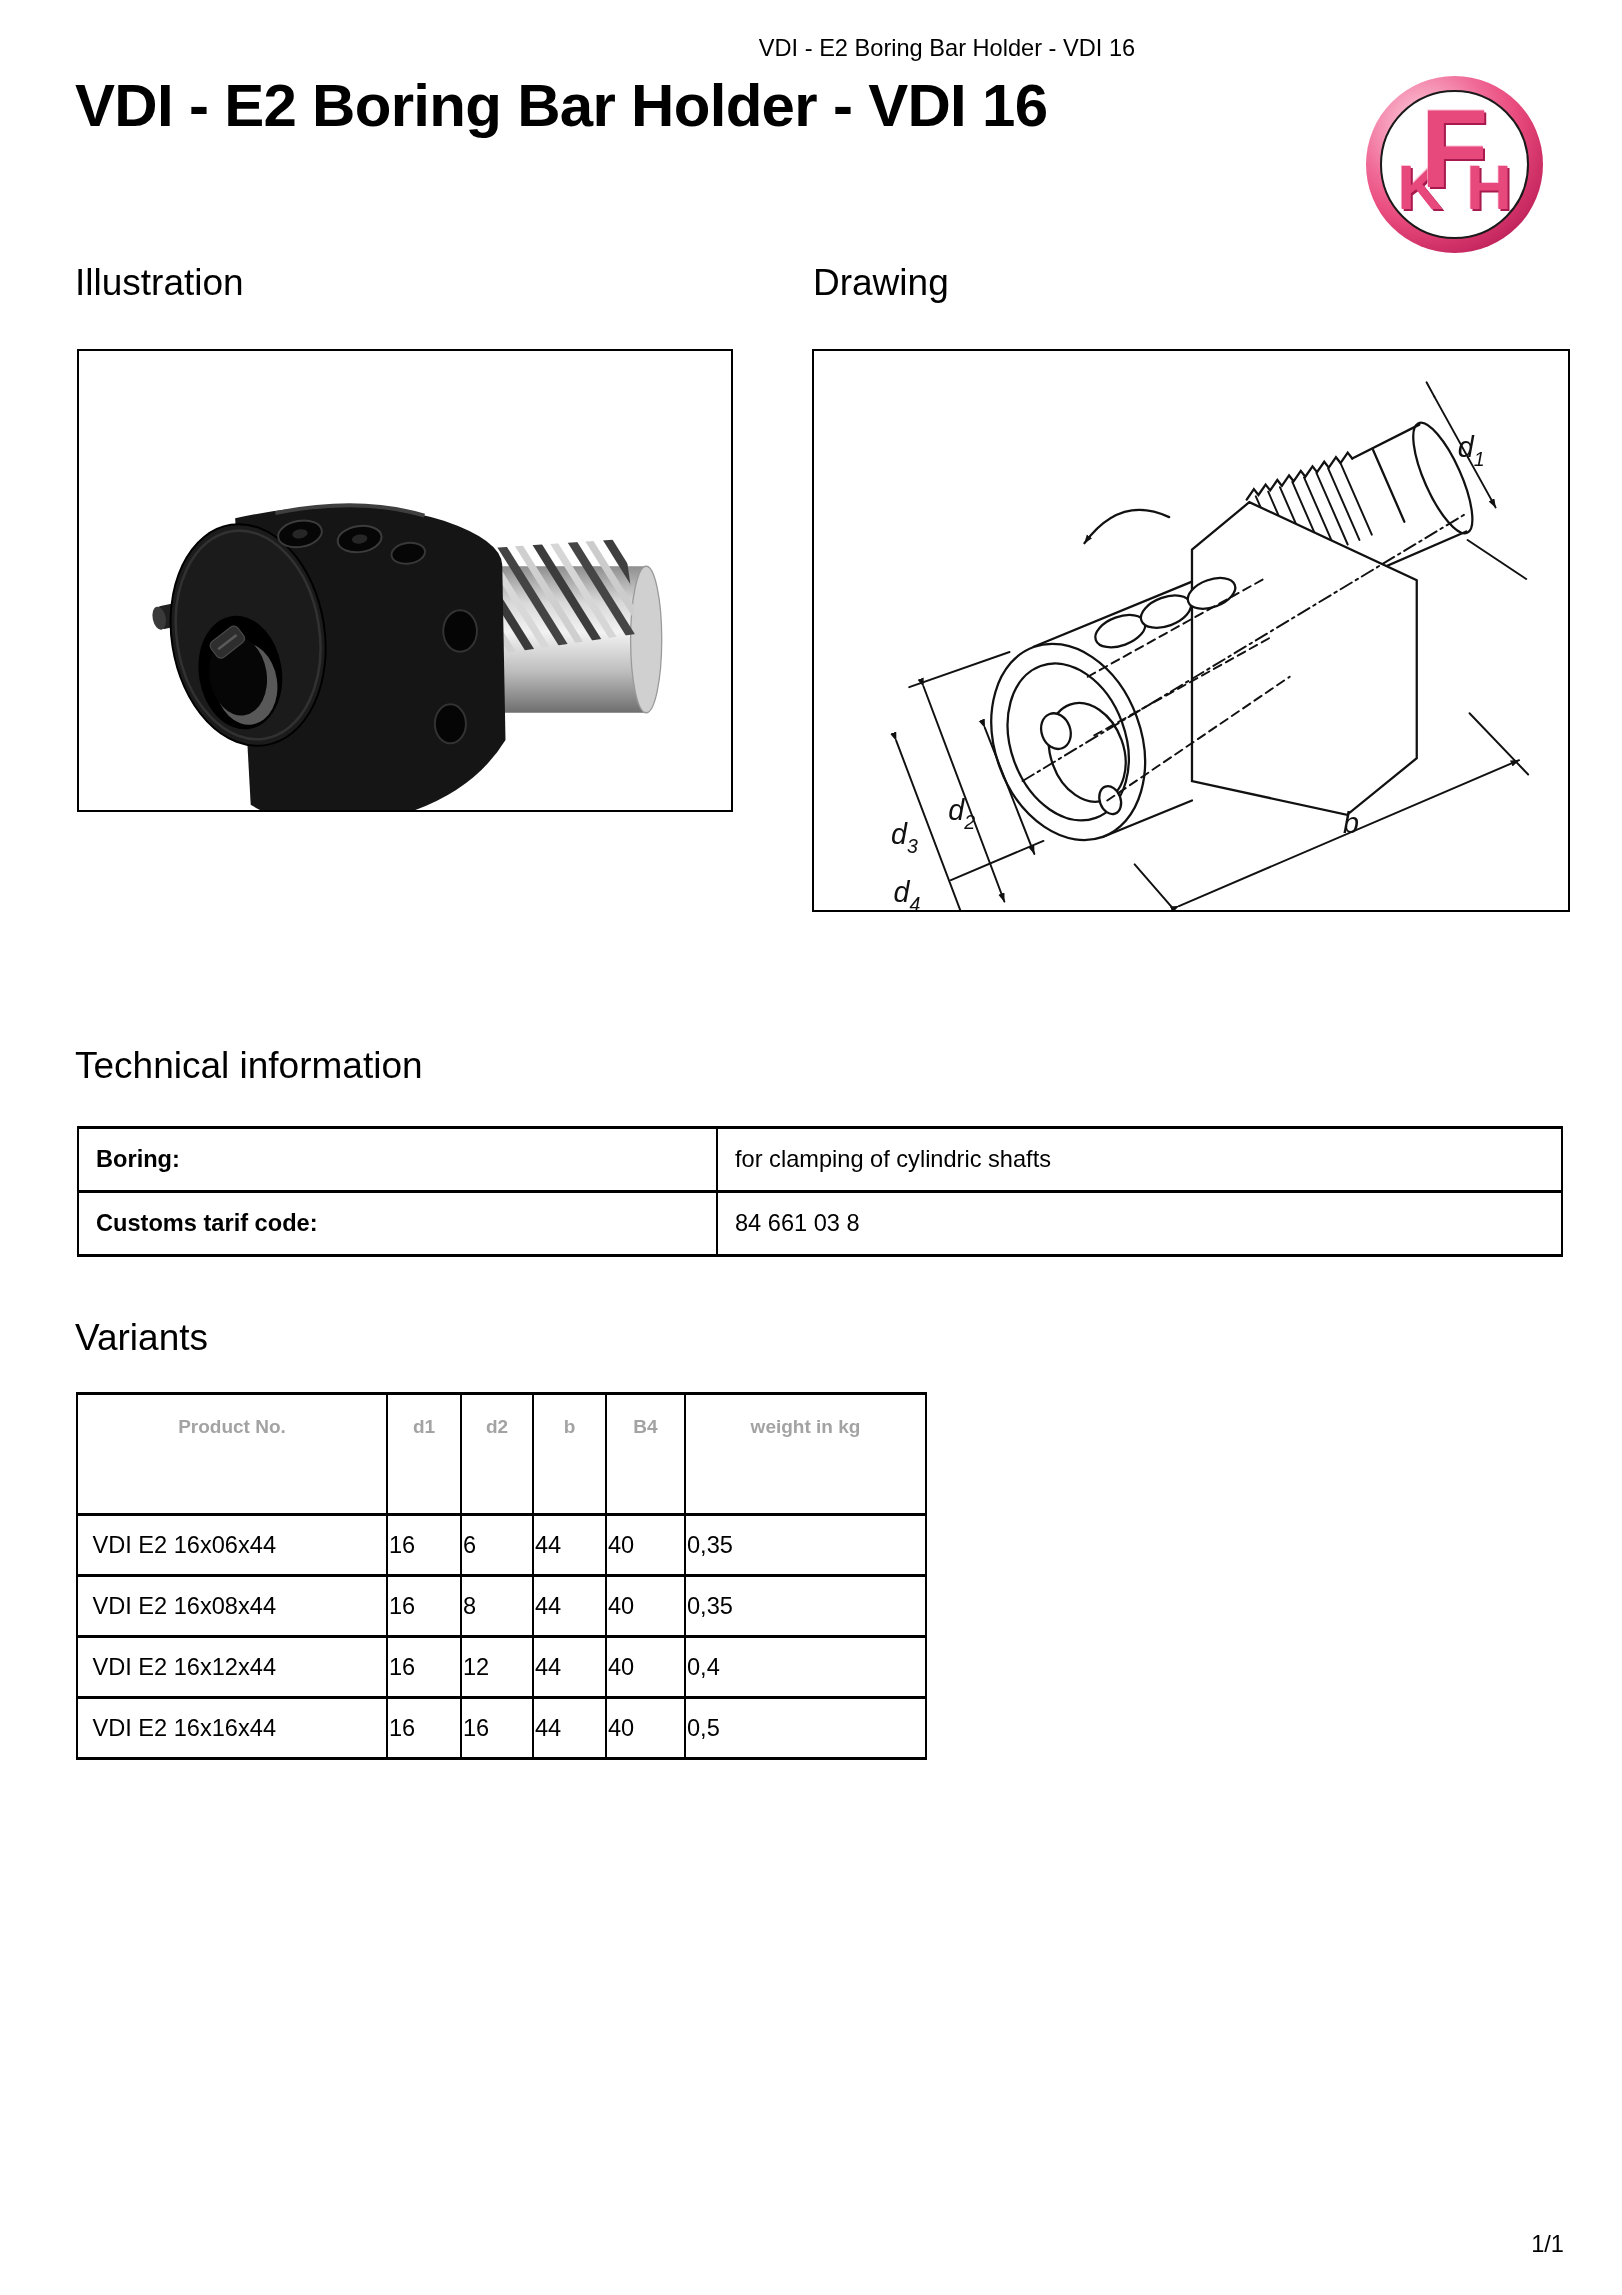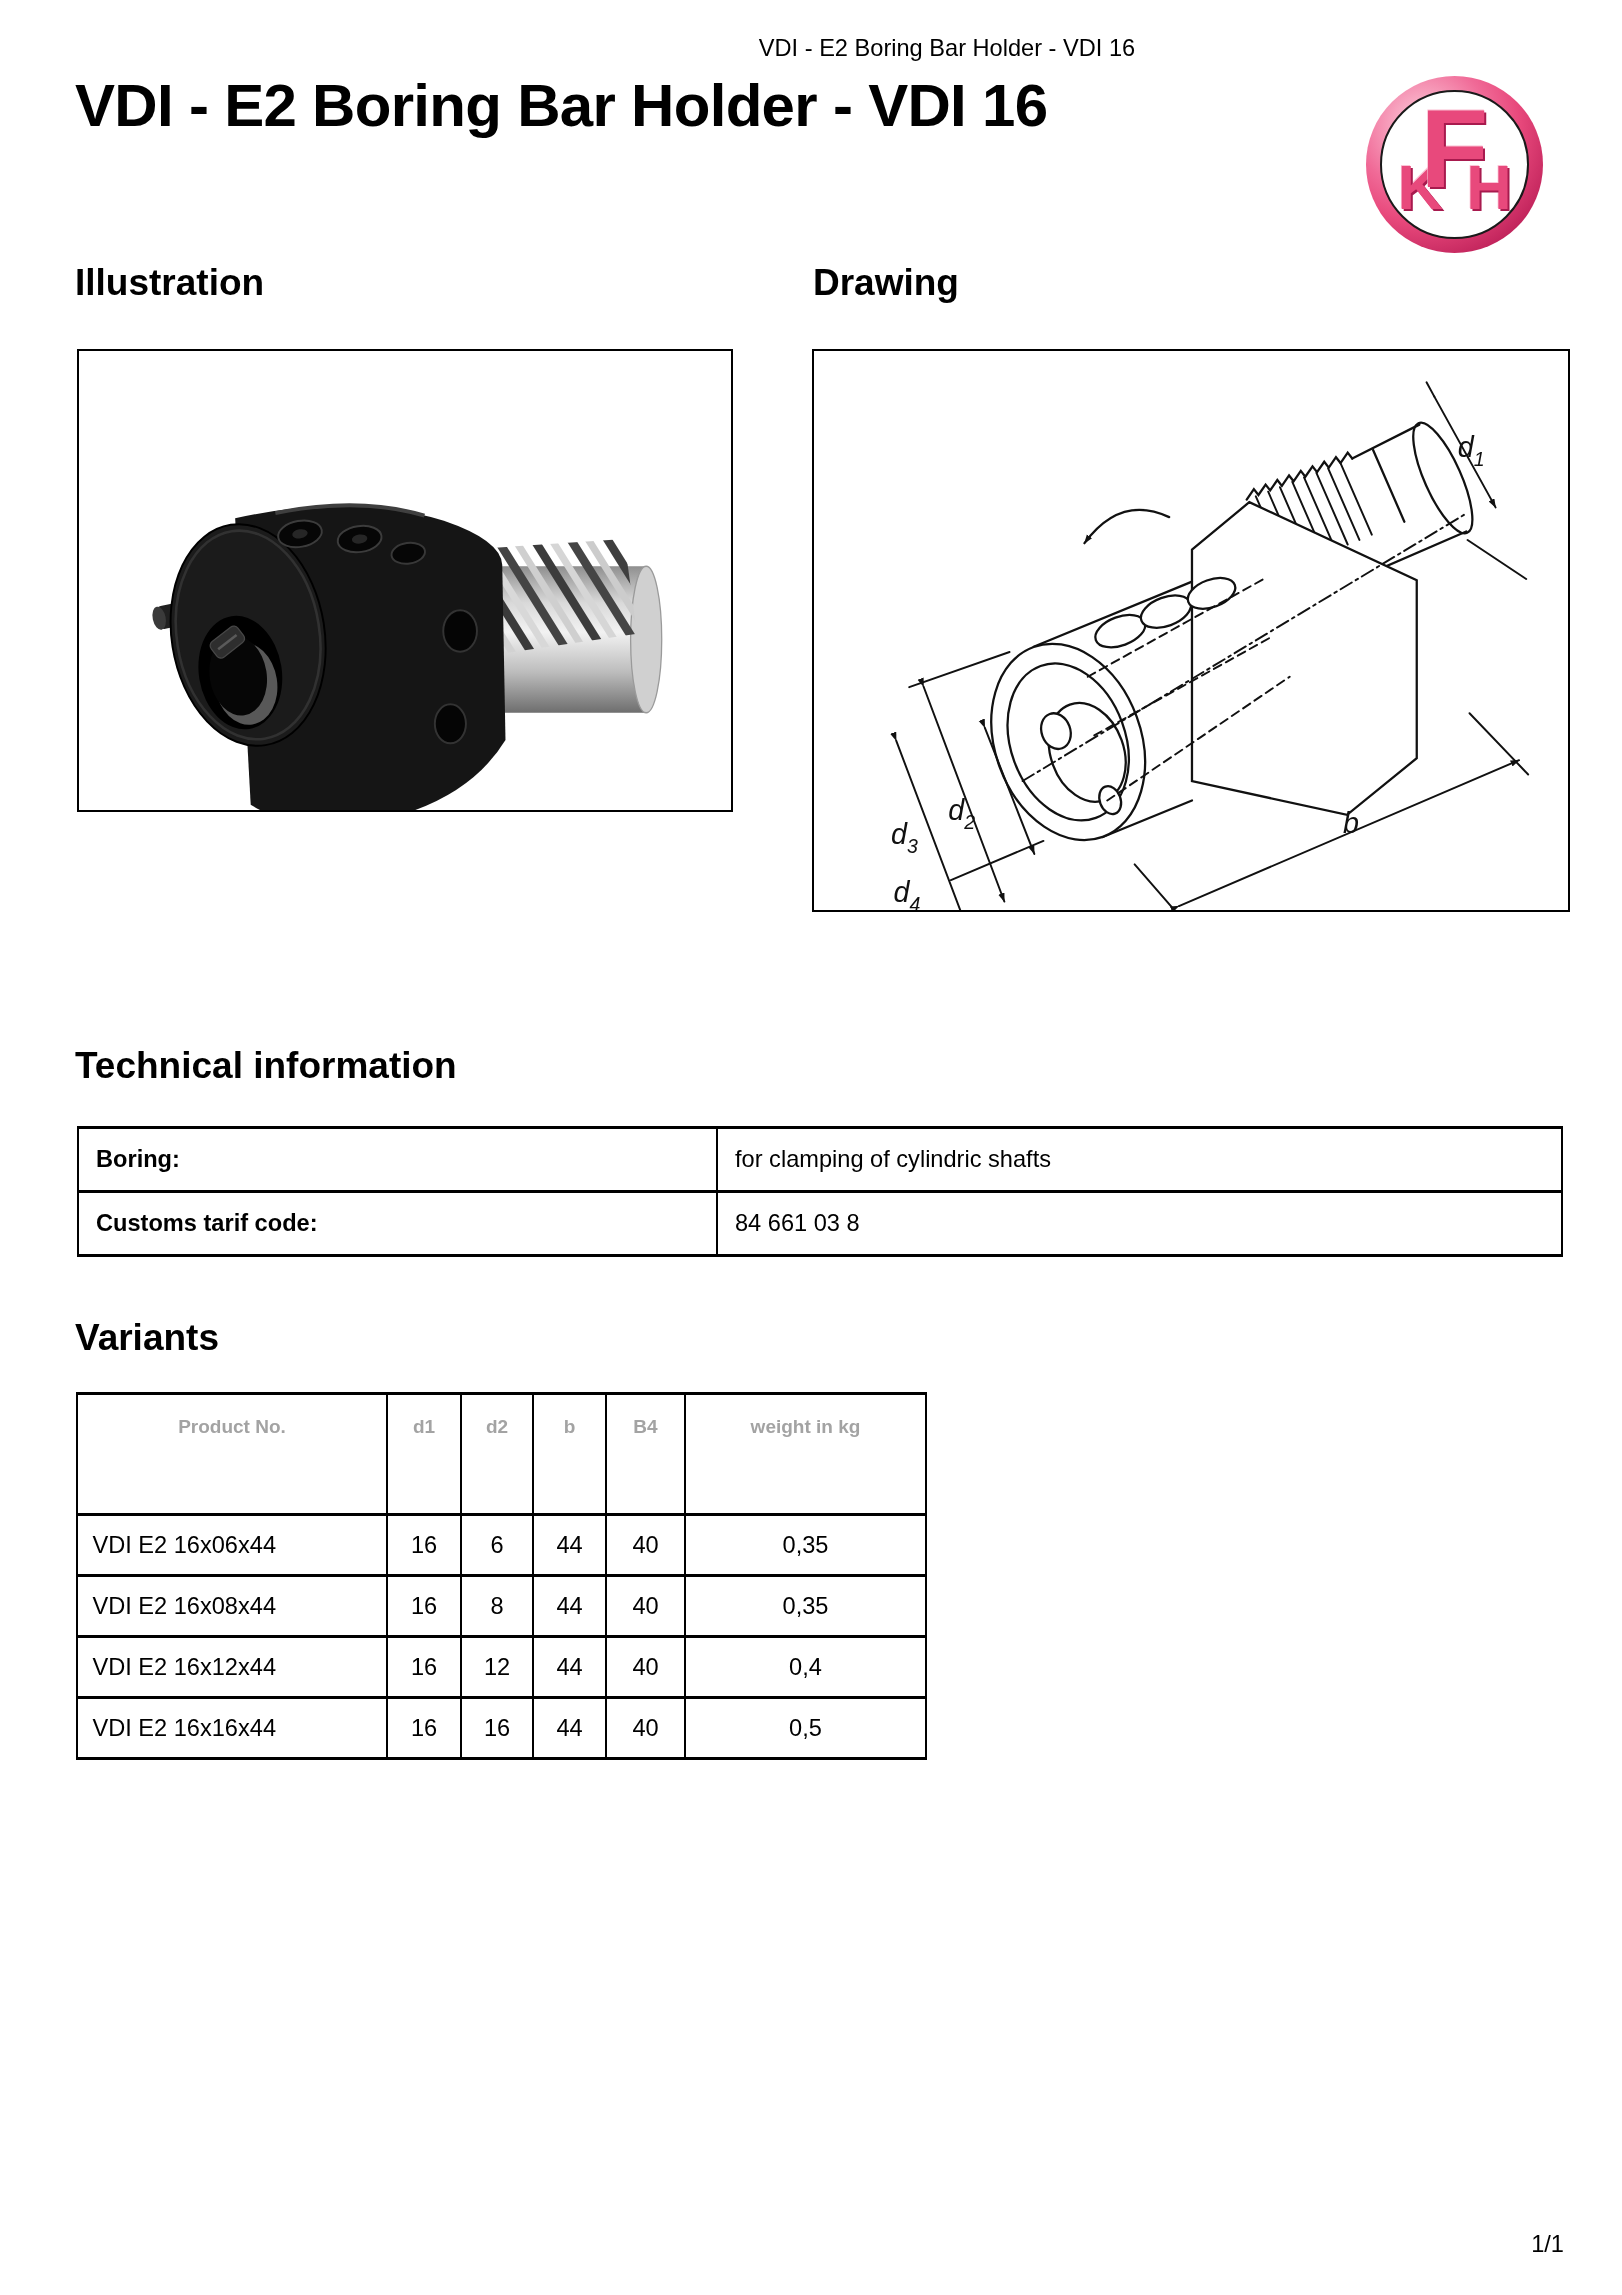--- a/index.html
+++ b/index.html
@@ -32,21 +32,21 @@
   .logo-letter{
     position:absolute;color:#e8497c;font-weight:bold;line-height:1;
     text-shadow:2px 2px 0 #a81a4e, -0.7px -0.7px 0 #fbc4d6;
   }
   .logo-f{left:50%;top:2.6px;transform:translateX(-50%);font-size:111px;}
   .logo-k{left:15.7px;top:64px;font-size:63px;}
   .logo-h{right:15.7px;top:64px;font-size:63px;}
 
   
   .h2{
-    position:absolute;font-size:37px;font-weight:bold;line-height:1;white-space:nowrap;
+    position:absolute;font-size:37px;font-weight:normal;line-height:1;white-space:nowrap;
   }
   .h2-illustration{left:75px;top:264px;}
   .h2-drawing{left:813px;top:264px;}
   .h2-technical{left:75px;top:1047px;}
   .h2-variants{left:75px;top:1319px;}
 
   
   .fig{position:absolute;border:2.6px solid #000;background:#fff;}
   .fig-illustration{left:77px;top:349px;width:652px;height:459px;}
   .fig-drawing{left:812px;top:349px;width:754px;height:559px;}
@@ -69,21 +69,21 @@
     position:absolute;left:76px;top:1392px;width:849px;
     border-collapse:collapse;table-layout:fixed;
   }
   .var-table th{
     border:2px solid #000;border-top:3.3px solid #000;border-bottom:3.3px solid #000;
     height:96px;vertical-align:top;padding-top:21px;
     font-size:19px;font-weight:bold;color:#a3a3a3;text-align:center;
   }
   .var-table td{
     border:2px solid #000;border-top:3.3px solid #000;border-bottom:3.3px solid #000;
-    height:56px;font-size:23.6px;text-align:center;vertical-align:middle;
+    height:56px;font-size:23.6px;vertical-align:middle;
   }
   .var-table td.pn{text-align:left;padding-left:14.4px;margin-left:48px;}
 
   
   .page-num{
     position:absolute;left:1440px;top:2231px;width:124px;text-align:right;font-size:23.6px;
   }
 
   .dim{font-size:44px;font-style:italic;fill:#111;}
 </style>

